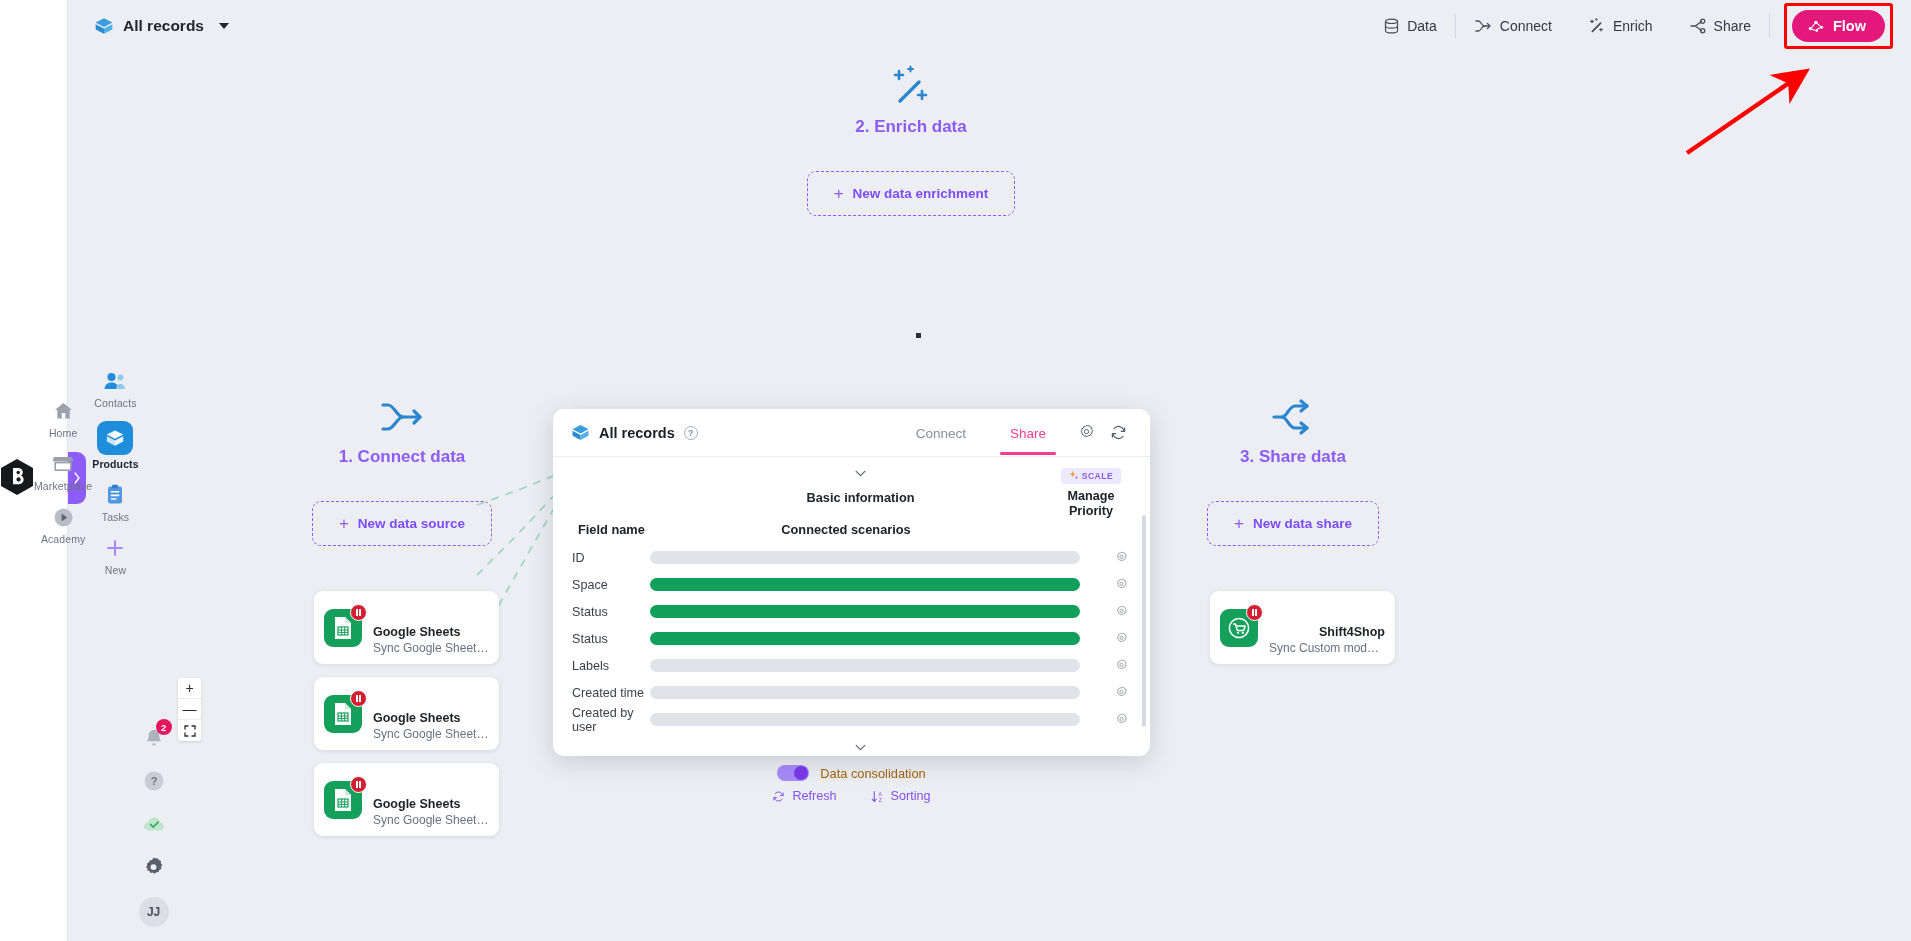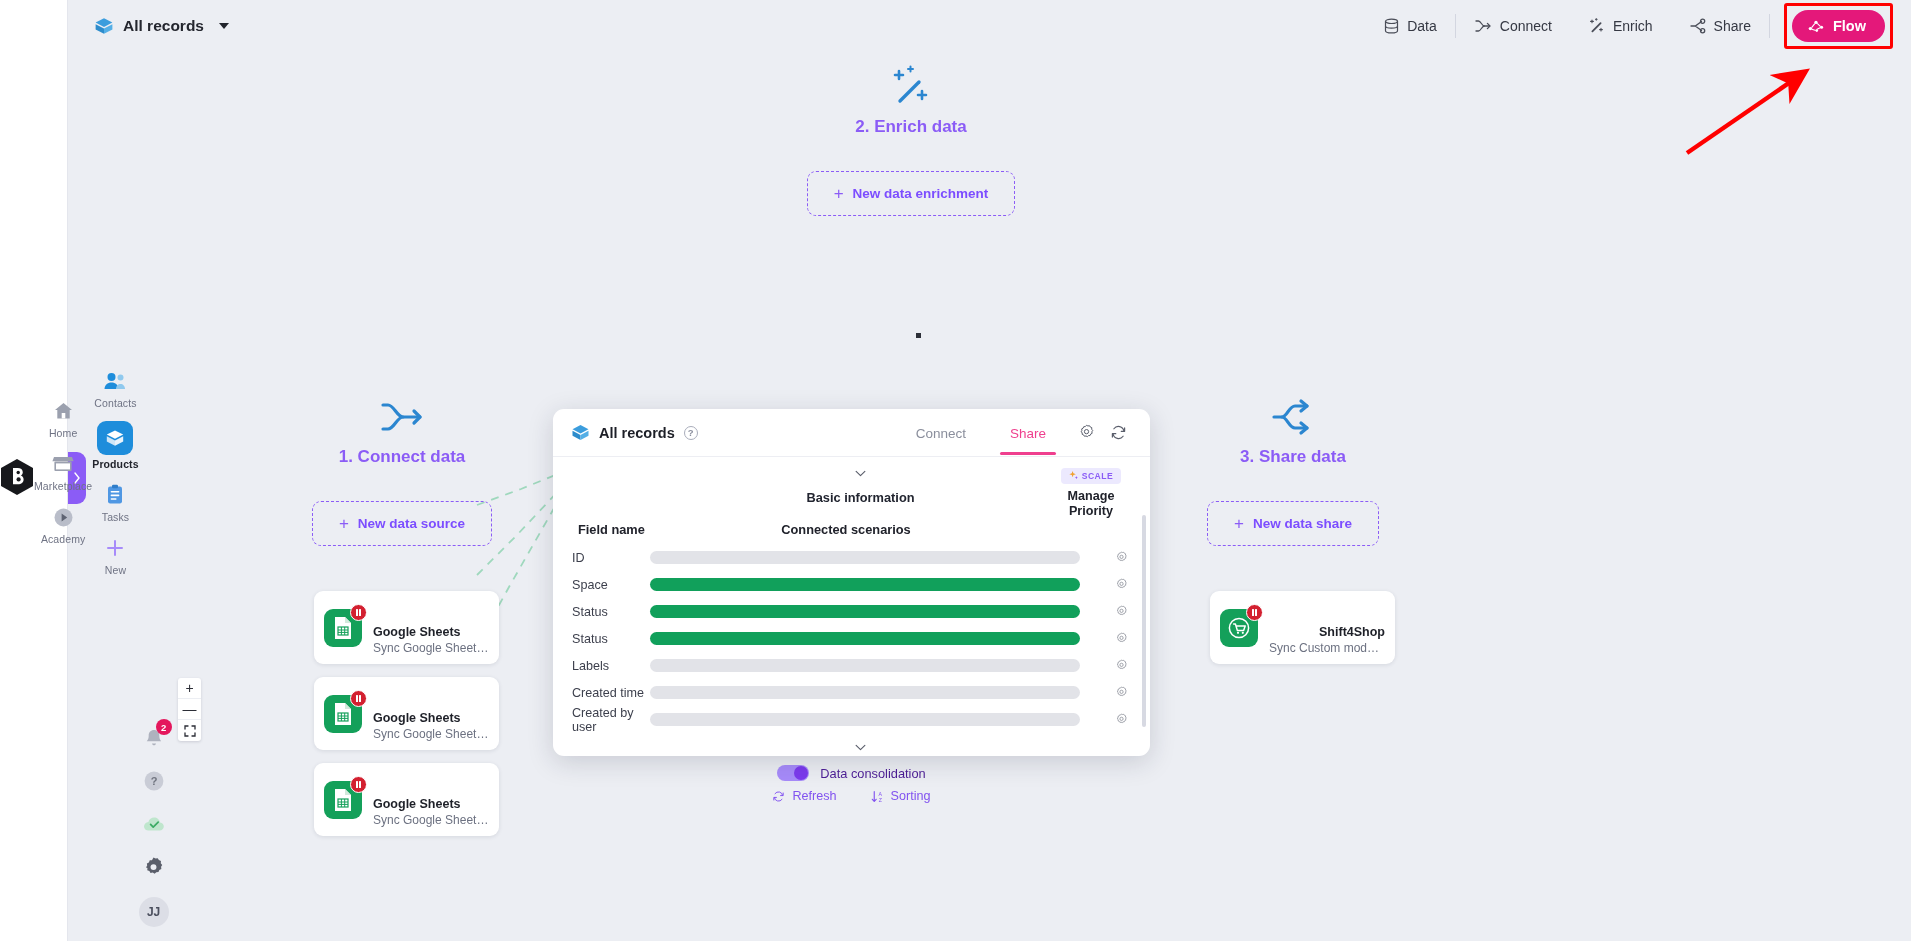--- a/index.html
+++ b/index.html
@@ -159,21 +159,21 @@
     background: #d7d9e2; border-radius: 3px; cursor: pointer; }
 
   
   .mfooter { position: absolute; left: 553px; top: 765px; width: 597px; z-index: 19;
     display: flex; flex-direction: column; align-items: center; gap: 8px; }
   .toggle-row { display: flex; align-items: center; gap: 11px; }
   .toggle { width: 32px; height: 16px; border-radius: 9px; background: #a78bfa;
     position: relative; cursor: pointer; }
   .toggle .knob { position: absolute; right: 1px; top: 1px; width: 14px; height: 14px;
     border-radius: 50%; background: #7c3aed; }
-  .toggle-lbl { font-size: 12.8px; color: #4c1d95; }
+  .toggle-lbl { font-size: 12.8px; color: #a16207; }
   .links-row { display: flex; align-items: flex-start; gap: 34px; }
   .lnk { display: flex; align-items: center; gap: 7px; color: #8253f0; font-size: 12.6px;
     cursor: pointer; }
 
   
   .zoomctl { position: absolute; left: 95px; bottom: 144px; width: 23px;
     background: #fff; border-radius: 3px; box-shadow: 0 1px 3px rgba(30,35,60,.16);
     display: flex; flex-direction: column; z-index: 25; }
   .zbtn { height: 21px; display: flex; align-items: center; justify-content: center;
     cursor: pointer; border-bottom: 1px solid #eceef3; color: #2b2d36; font-size: 14px; }

